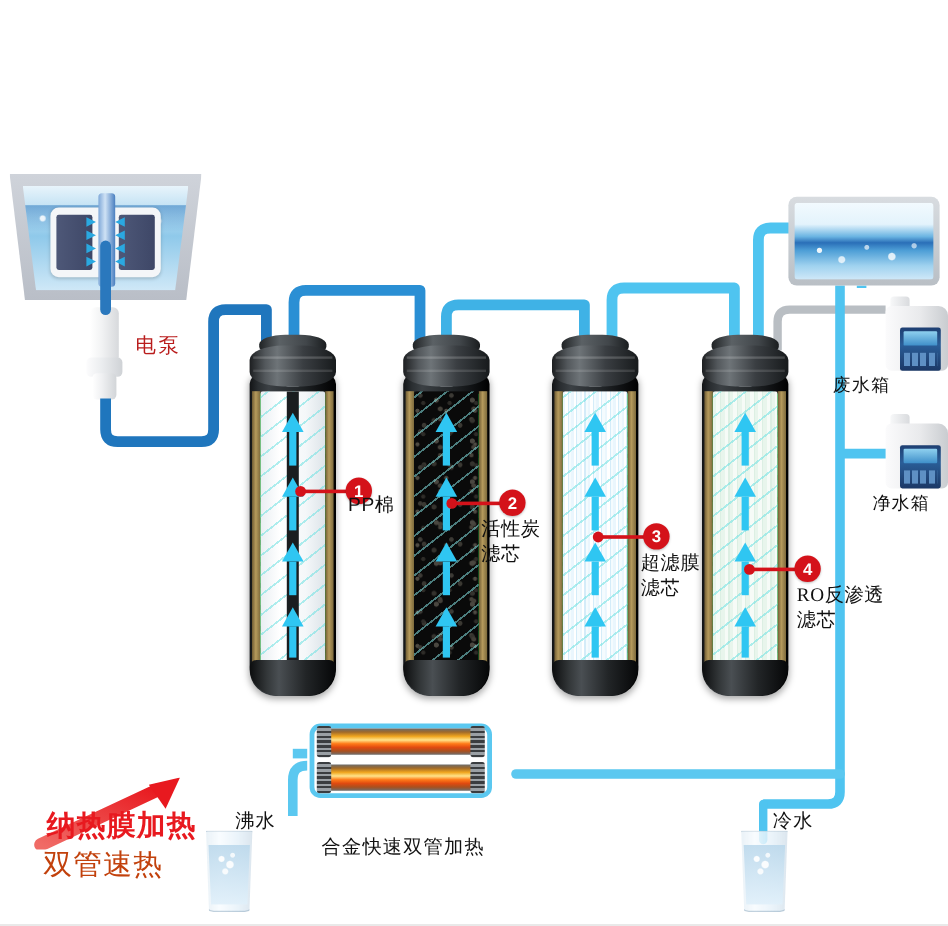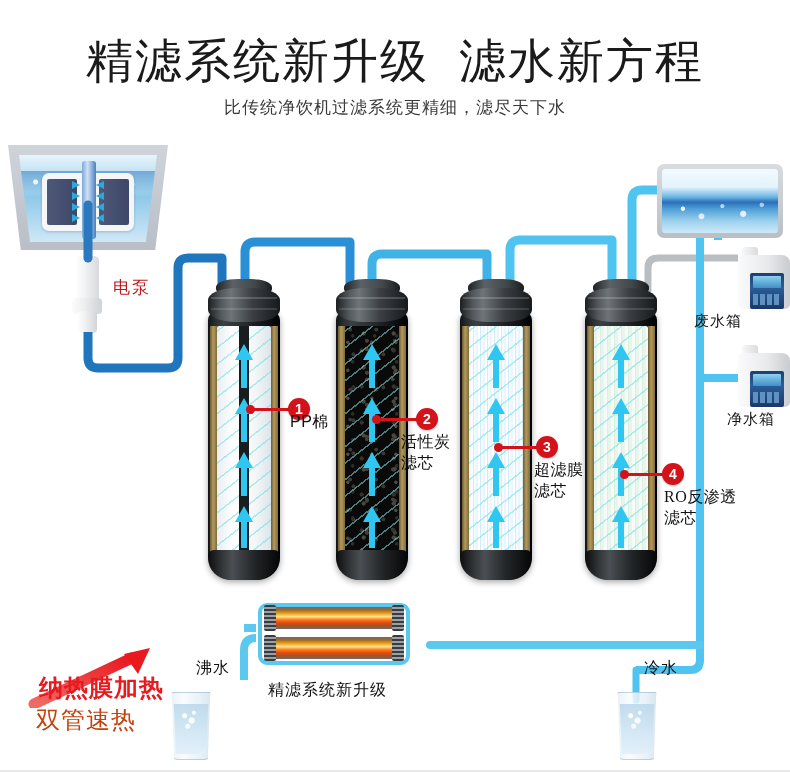--- a/index.html
+++ b/index.html
@@ -292,30 +292,28 @@
   .promo-red {
     position:absolute; left:39px; top:672px;
     font-size:24px; font-weight:bold; color:#e8191f; letter-spacing:1px;
   }
   .promo-gray {
     position:absolute; left:36px; top:704px;
     font-size:24px; color:#c2410c; letter-spacing:1px;
   }
   .promo-arrow { position:absolute; left:28px; top:648px; width:130px; height:60px; }
 
-  .flow-label { position:absolute; font-size:16px; color:#111; letter-spacing:1px; }
+  .flow-label { position:absolute; font-size:16px; color:#111; letter-spacing:1px;margin-top:16px; }
   .bottom-rule { position:absolute; left:0; bottom:0; width:790px; height:2px; background:#e9e9e9; }
 </style>
 </head>
 <body>
 
 <div id="stage">
 
-  <div class="title">精滤系统新升级  滤水新方程</div>
-  <div class="subtitle">比传统净饮机过滤系统更精细，滤尽天下水</div>
 
   <div class="tank">
     <div class="tank-body"></div>
     <div class="tank-water"></div>
     <div class="tank-filter">
       <div class="tank-filter-block tfb-l"></div>
       <div class="tank-filter-block tfb-r"></div>
       <div class="tank-core"></div>
       <svg class="tank-arrows" viewBox="0 0 92 58">
         <g fill="#2aa8e0">
@@ -529,21 +527,21 @@
   <div class="heater">
     <div class="heat-inner-white"></div>
     <div class="heat-frame"></div>
     <div class="heat-tube t1"></div>
     <div class="heat-tube t2"></div>
     <div class="heat-cap" style="left:6px; top:0;"></div>
     <div class="heat-cap" style="right:6px; top:0;"></div>
     <div class="heat-cap" style="left:6px; top:30px;"></div>
     <div class="heat-cap" style="right:6px; top:30px;"></div>
   </div>
-  <div class="flow-label" style="left:268px; top:680px;">精滤系统新升级</div>
+  <div class="flow-label" style="left:268px; top:680px;">合金快速双管加热</div>
 
   <div class="flow-label" style="left:196px; top:658px;">沸水</div>
   <div class="glass" style="left:170px; top:692px;">
     <div class="glass-body"></div>
     <div class="glass-water"></div>
     <div class="glass-splash"></div>
   </div>
 
   <div class="flow-label" style="left:644px; top:658px;">冷水</div>
   <div class="glass" style="left:616px; top:692px;">

